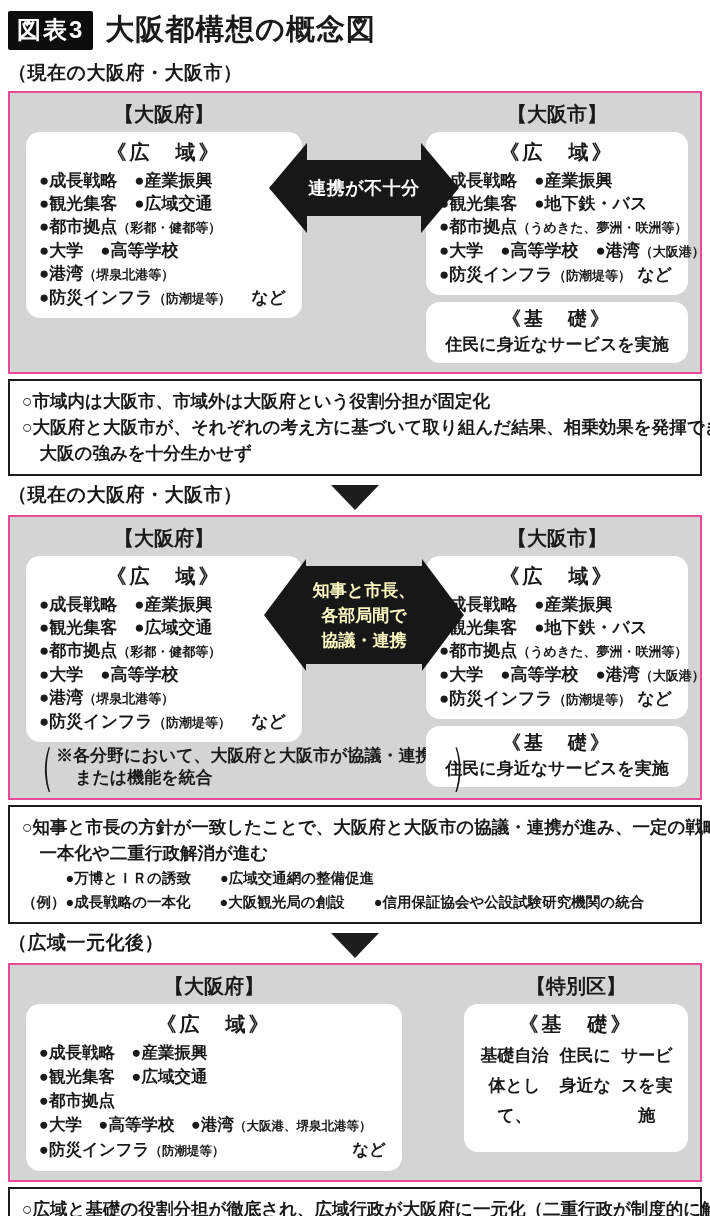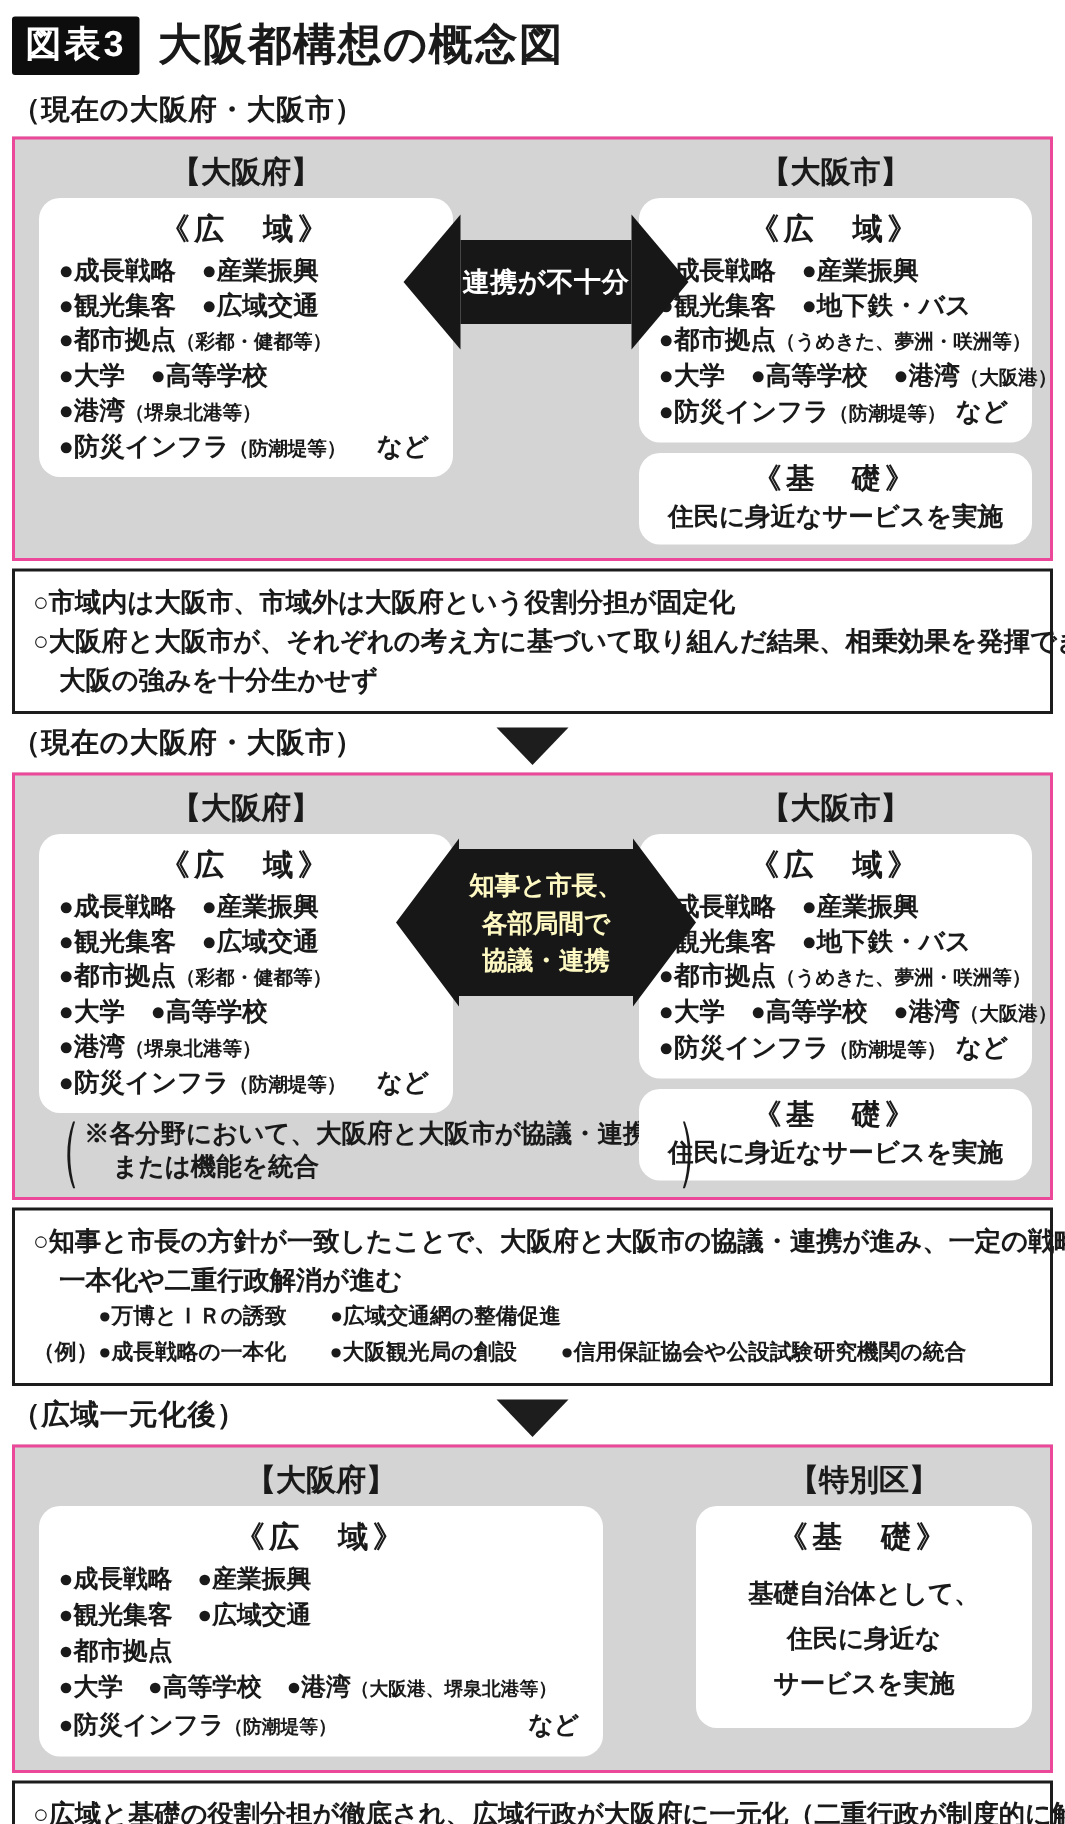--- a/index.html
+++ b/index.html
@@ -61,21 +61,21 @@
   .paren{font-size:26px;font-weight:400;transform:scaleY(2.0);line-height:1;padding:0 2px;flex:none;}
   .caption-lines{font-size:17px;font-weight:600;line-height:22px;white-space:nowrap;}
   .caption-lines .text-line:nth-child(2){padding-left:19px;}
 
   
   .left3{width:376px;flex:none;}
   .right3{width:224px;flex:none;margin-left:auto;}
   .left3 .item-line{font-size:16.5px;line-height:24px;}
   .left3 .item-line .sm{font-size:12.5px;}
   .base3{min-height:148px;box-sizing:border-box;display:flex;flex-direction:column;}
-  .base3 .base-lines{display:flex;flex-direction:column;justify-content:center;flex:1;text-align:center;font-size:17px;font-weight:600;}
+  .base3 .base-lines{display:flex;flex-direction:row;justify-content:center;flex:1;text-align:center;font-size:17px;font-weight:600;}
   .base3 .base-lines .text-line{line-height:30px;}
 </style>
 </head>
 <body>
 
 <div class="page">
 
   <div class="titlebar">
     <span class="badge">図表3</span>
     <h1 class="title">大阪都構想の概念図</h1>

